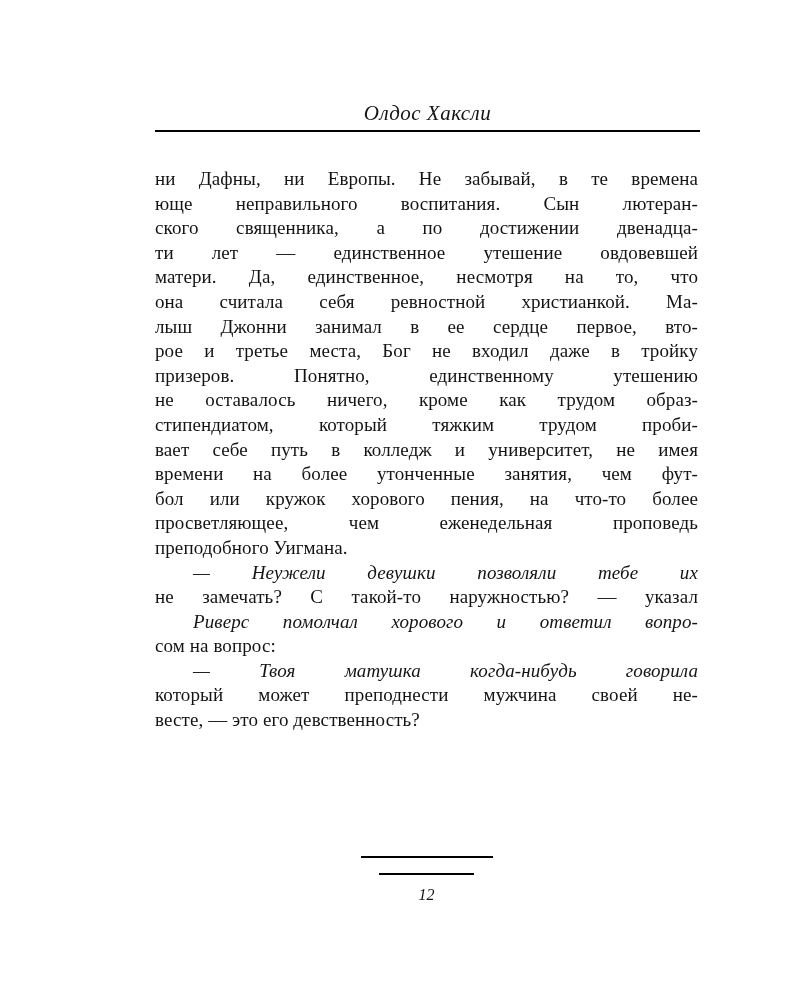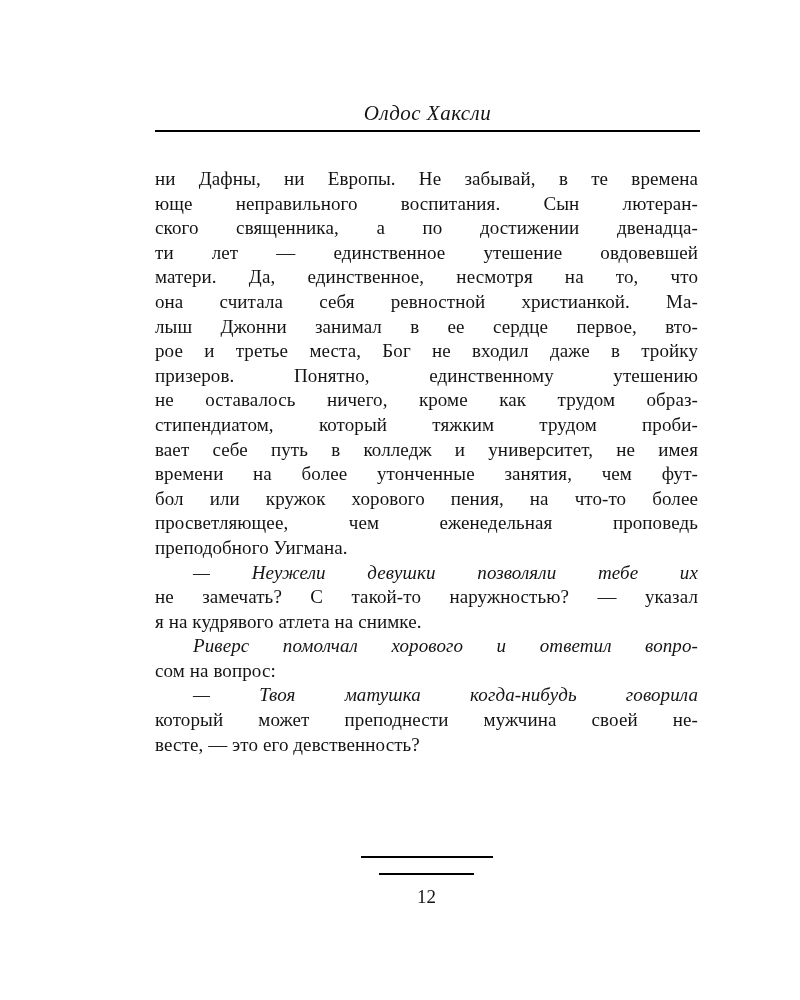--- a/index.html
+++ b/index.html
@@ -62,21 +62,22 @@
     background: #000000;
   }
   .div-line-long { width: 132px; margin-bottom: 15px; }
   .div-line-short { width: 95px; }
   .page-number {
     position: absolute;
     left: 155px;
     top: 886px;
     width: 543px;
     text-align: center;
-    font-size: 19px;
+    font-size: 16px;
+    font-style: italic;
   }
 </style>
 </head>
 <body>
 
 <div class="page">
 
   <div class="running-head">Олдос Хаксли</div>
   <div class="head-rule"></div>
 
@@ -94,21 +95,20 @@
     <div class="line">не оставалось ничего, кроме как трудом образ-</div>
     <div class="line">стипендиатом, который тяжким трудом проби-</div>
     <div class="line">вает себе путь в колледж и университет, не имея</div>
     <div class="line">времени на более утонченные занятия, чем фут-</div>
     <div class="line">бол или кружок хорового пения, на что-то более</div>
     <div class="line">просветляющее, чем еженедельная проповедь</div>
     <div class="line last">преподобного Уигмана.</div>
 
     <div class="line indent">— Неужели девушки позволяли тебе их</div>
     <div class="line">не замечать? С такой-то наружностью? — указал</div>
-    <div class="line last">я на кудрявого атлета на снимке.</div>
 
     <div class="line indent">Риверс помолчал хорового и ответил вопро-</div>
     <div class="line last">сом на вопрос:</div>
 
     <div class="line indent">— Твоя матушка когда-нибудь говорила</div>
     <div class="line">который может преподнести мужчина своей не-</div>
     <div class="line last">весте, — это его девственность?</div>
   </div>
 
   <div class="divider">

